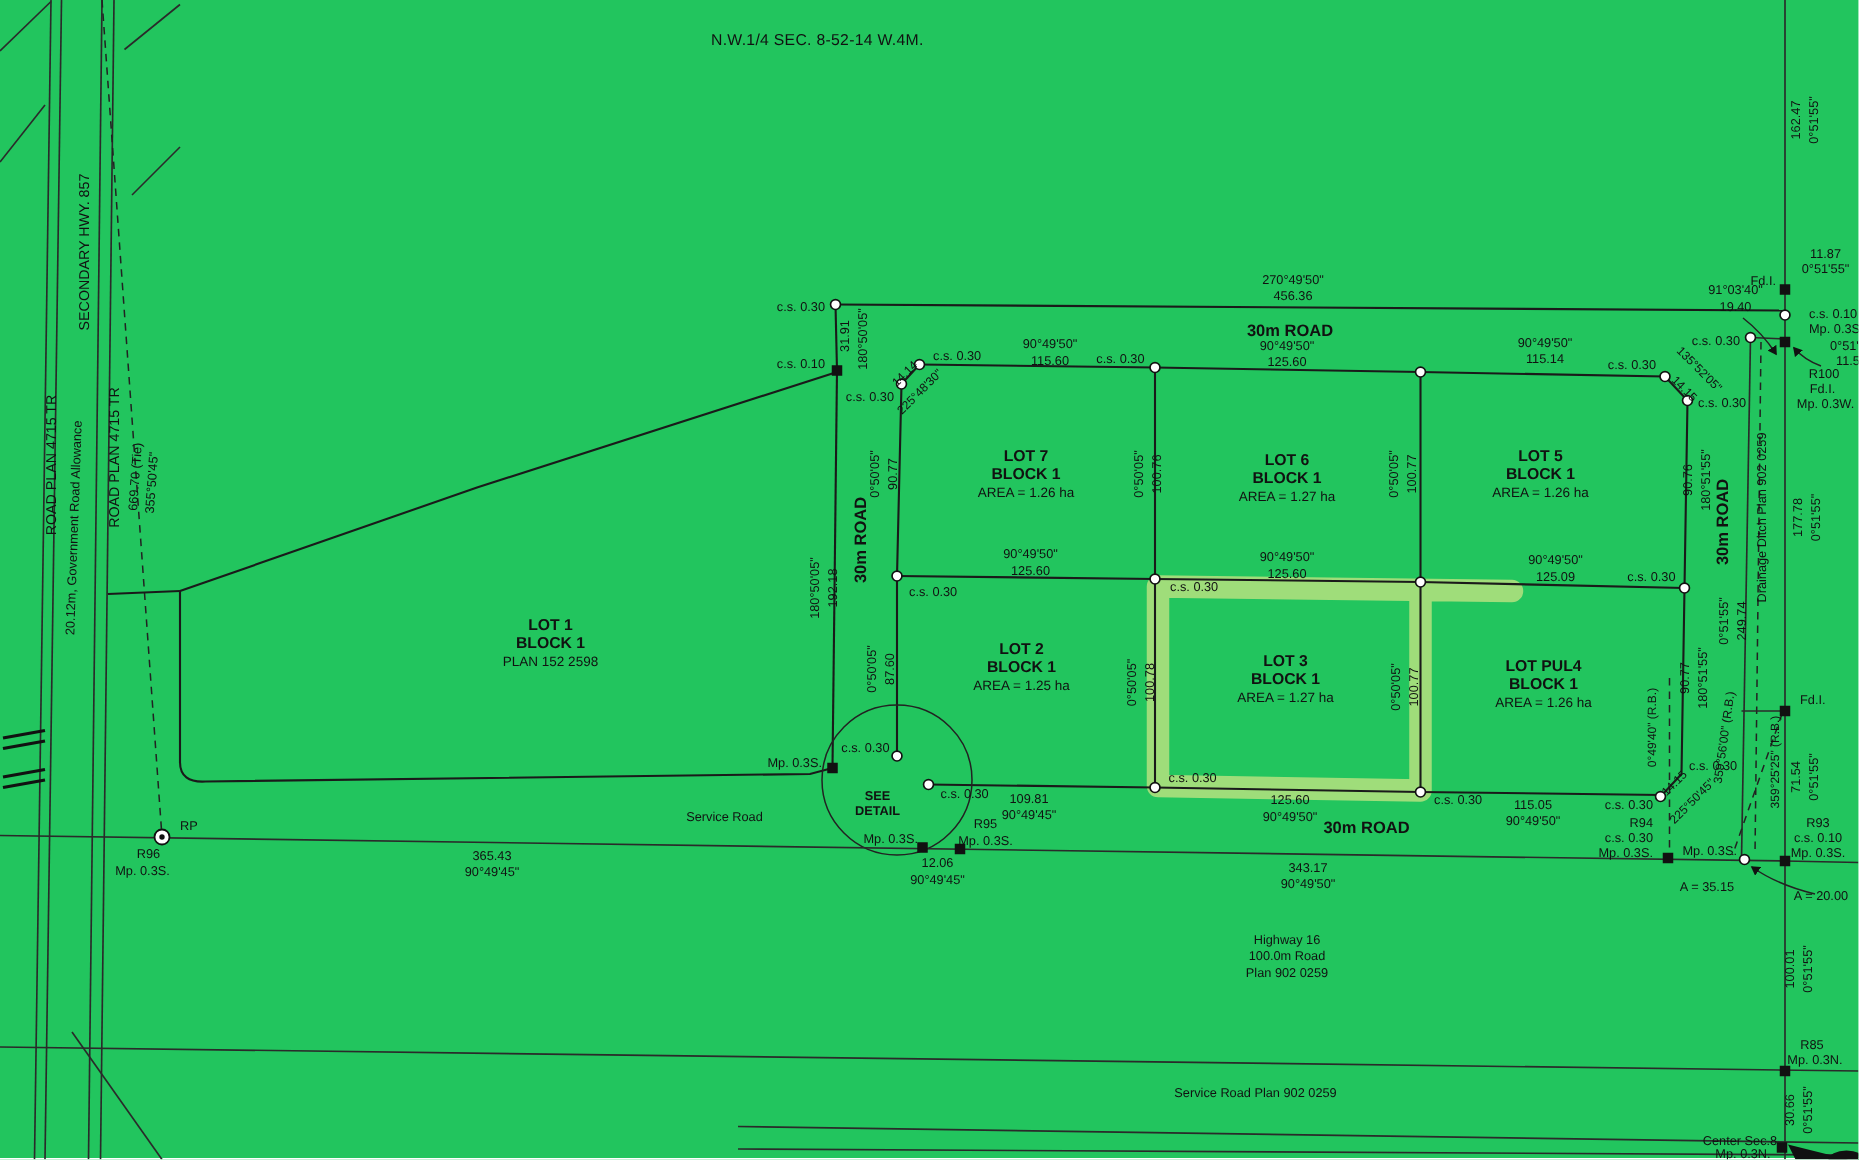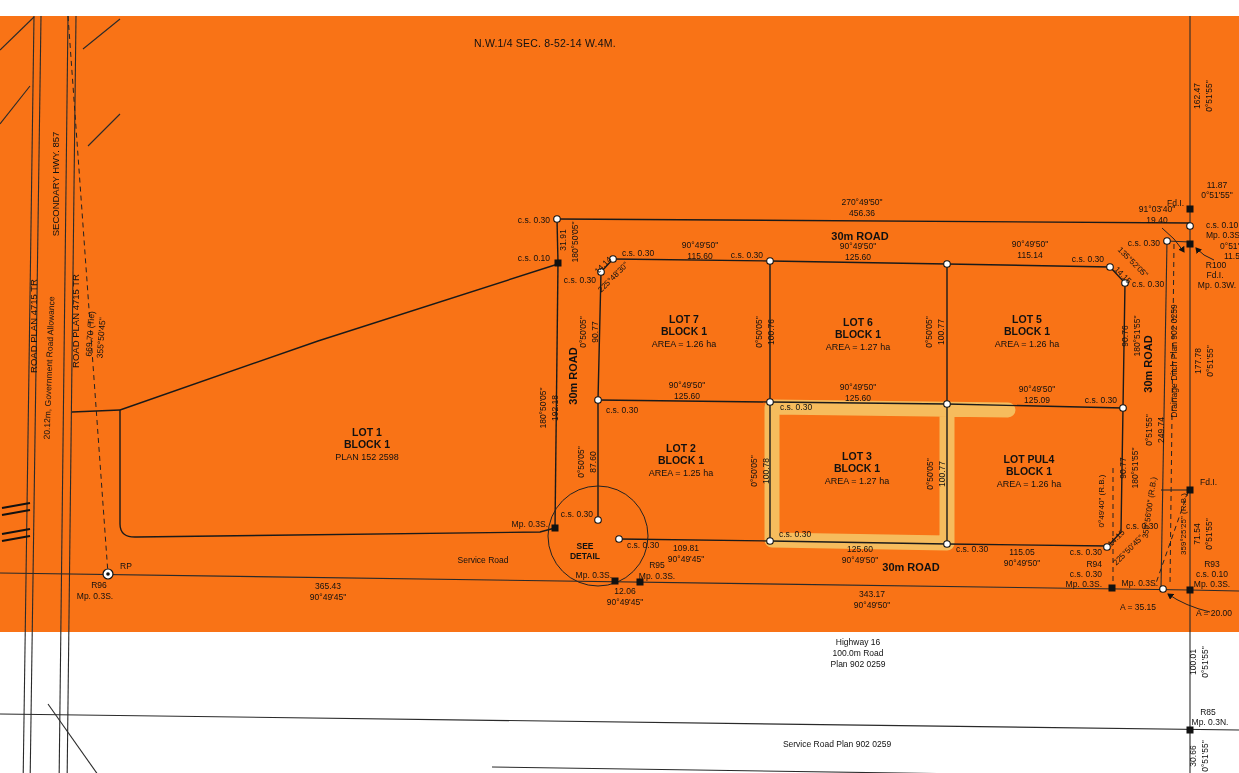--- a/index.html
+++ b/index.html
@@ -1,16 +1,16 @@
 <!DOCTYPE html>
 <html><head>
 <meta charset="utf-8">
 <style>
   html,body{margin:0;padding:0;background:#ffffff;width:1239px;height:773px;overflow:hidden;}
-  #stage{position:relative;width:1239px;height:616px;background:#f97316;font-family:"Liberation Sans",sans-serif;margin-top:16px;}
+  #stage{position:relative;width:1239px;height:772px;background:#22c55e;font-family:"Liberation Sans",sans-serif;}
   #plan-title{position:absolute;left:474px;top:21px;font-size:10.5px;color:#111;letter-spacing:.2px;}
   svg{position:absolute;left:0;top:0;}
   svg text{font-family:"Liberation Sans",sans-serif;fill:#111;}
   .thin{stroke:#222;stroke-width:1;fill:none;}
   .bound{stroke:#1a1a1a;stroke-width:1.4;fill:none;}
   .road{stroke:#2a2a2a;stroke-width:1.1;fill:none;}
   .dash{stroke:#222;stroke-width:1;fill:none;stroke-dasharray:5 4;}
   .tick{stroke:#111;stroke-width:2.2;fill:none;}
 </style>
 </head>

